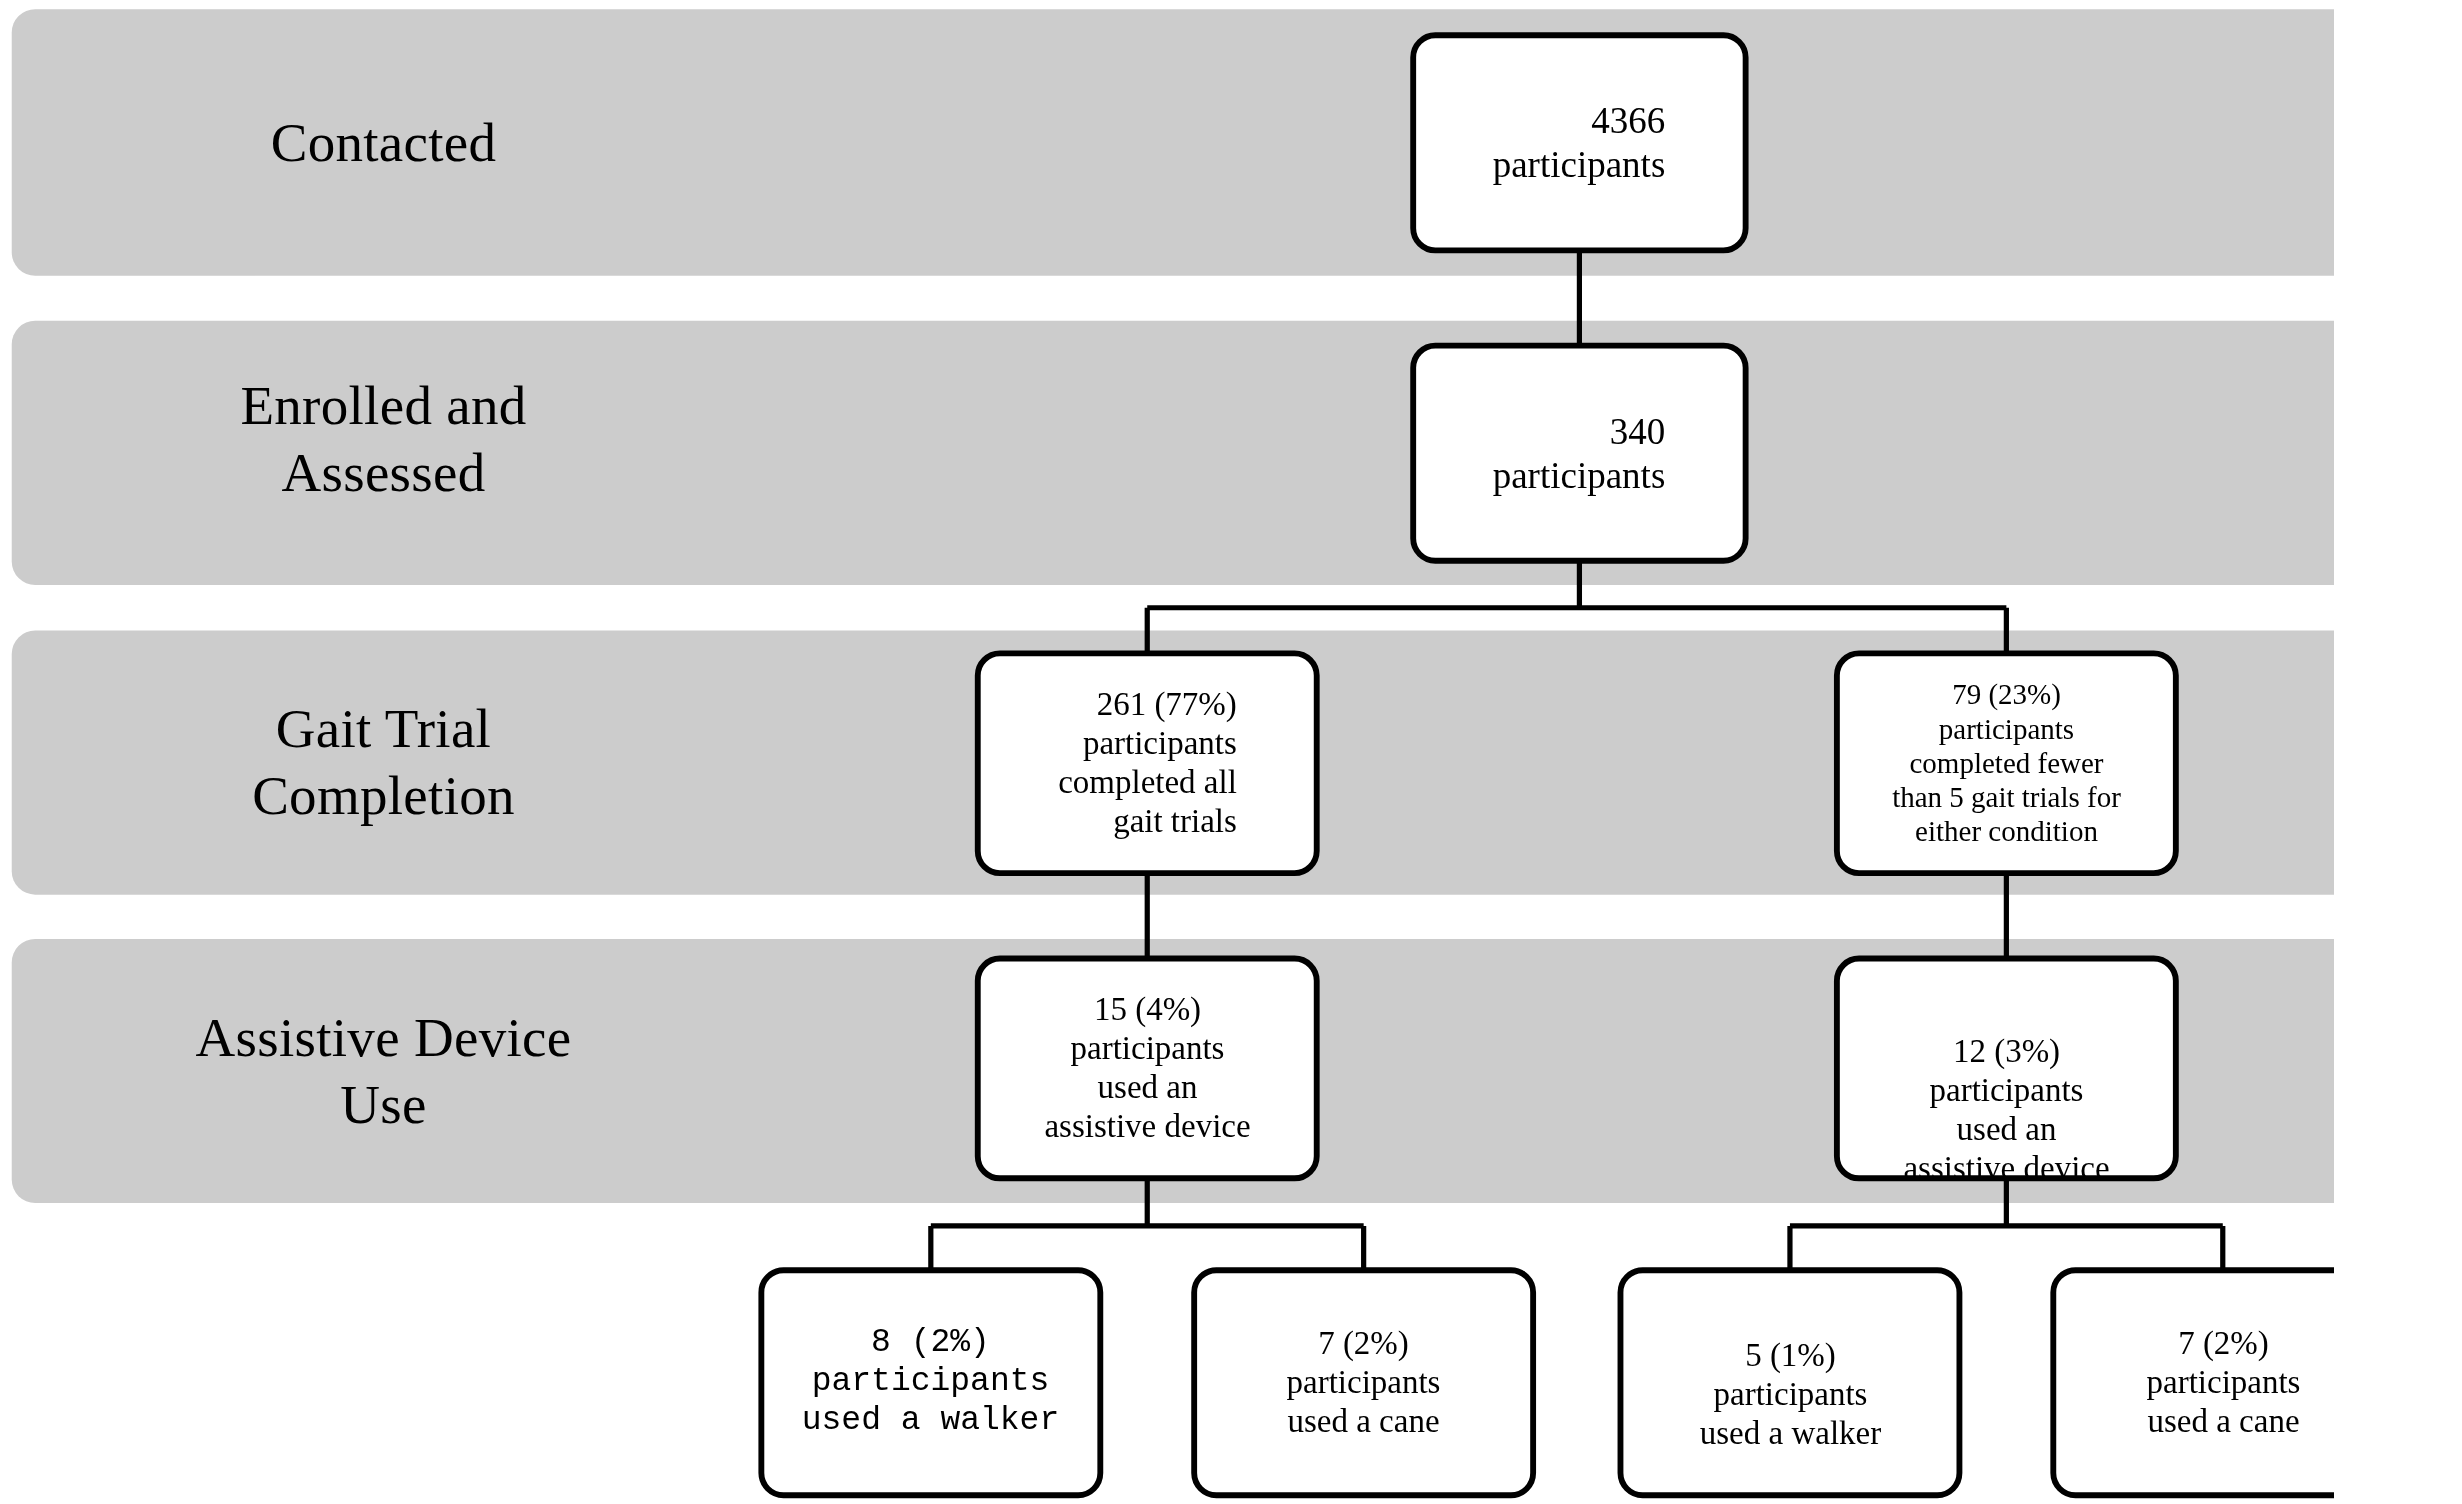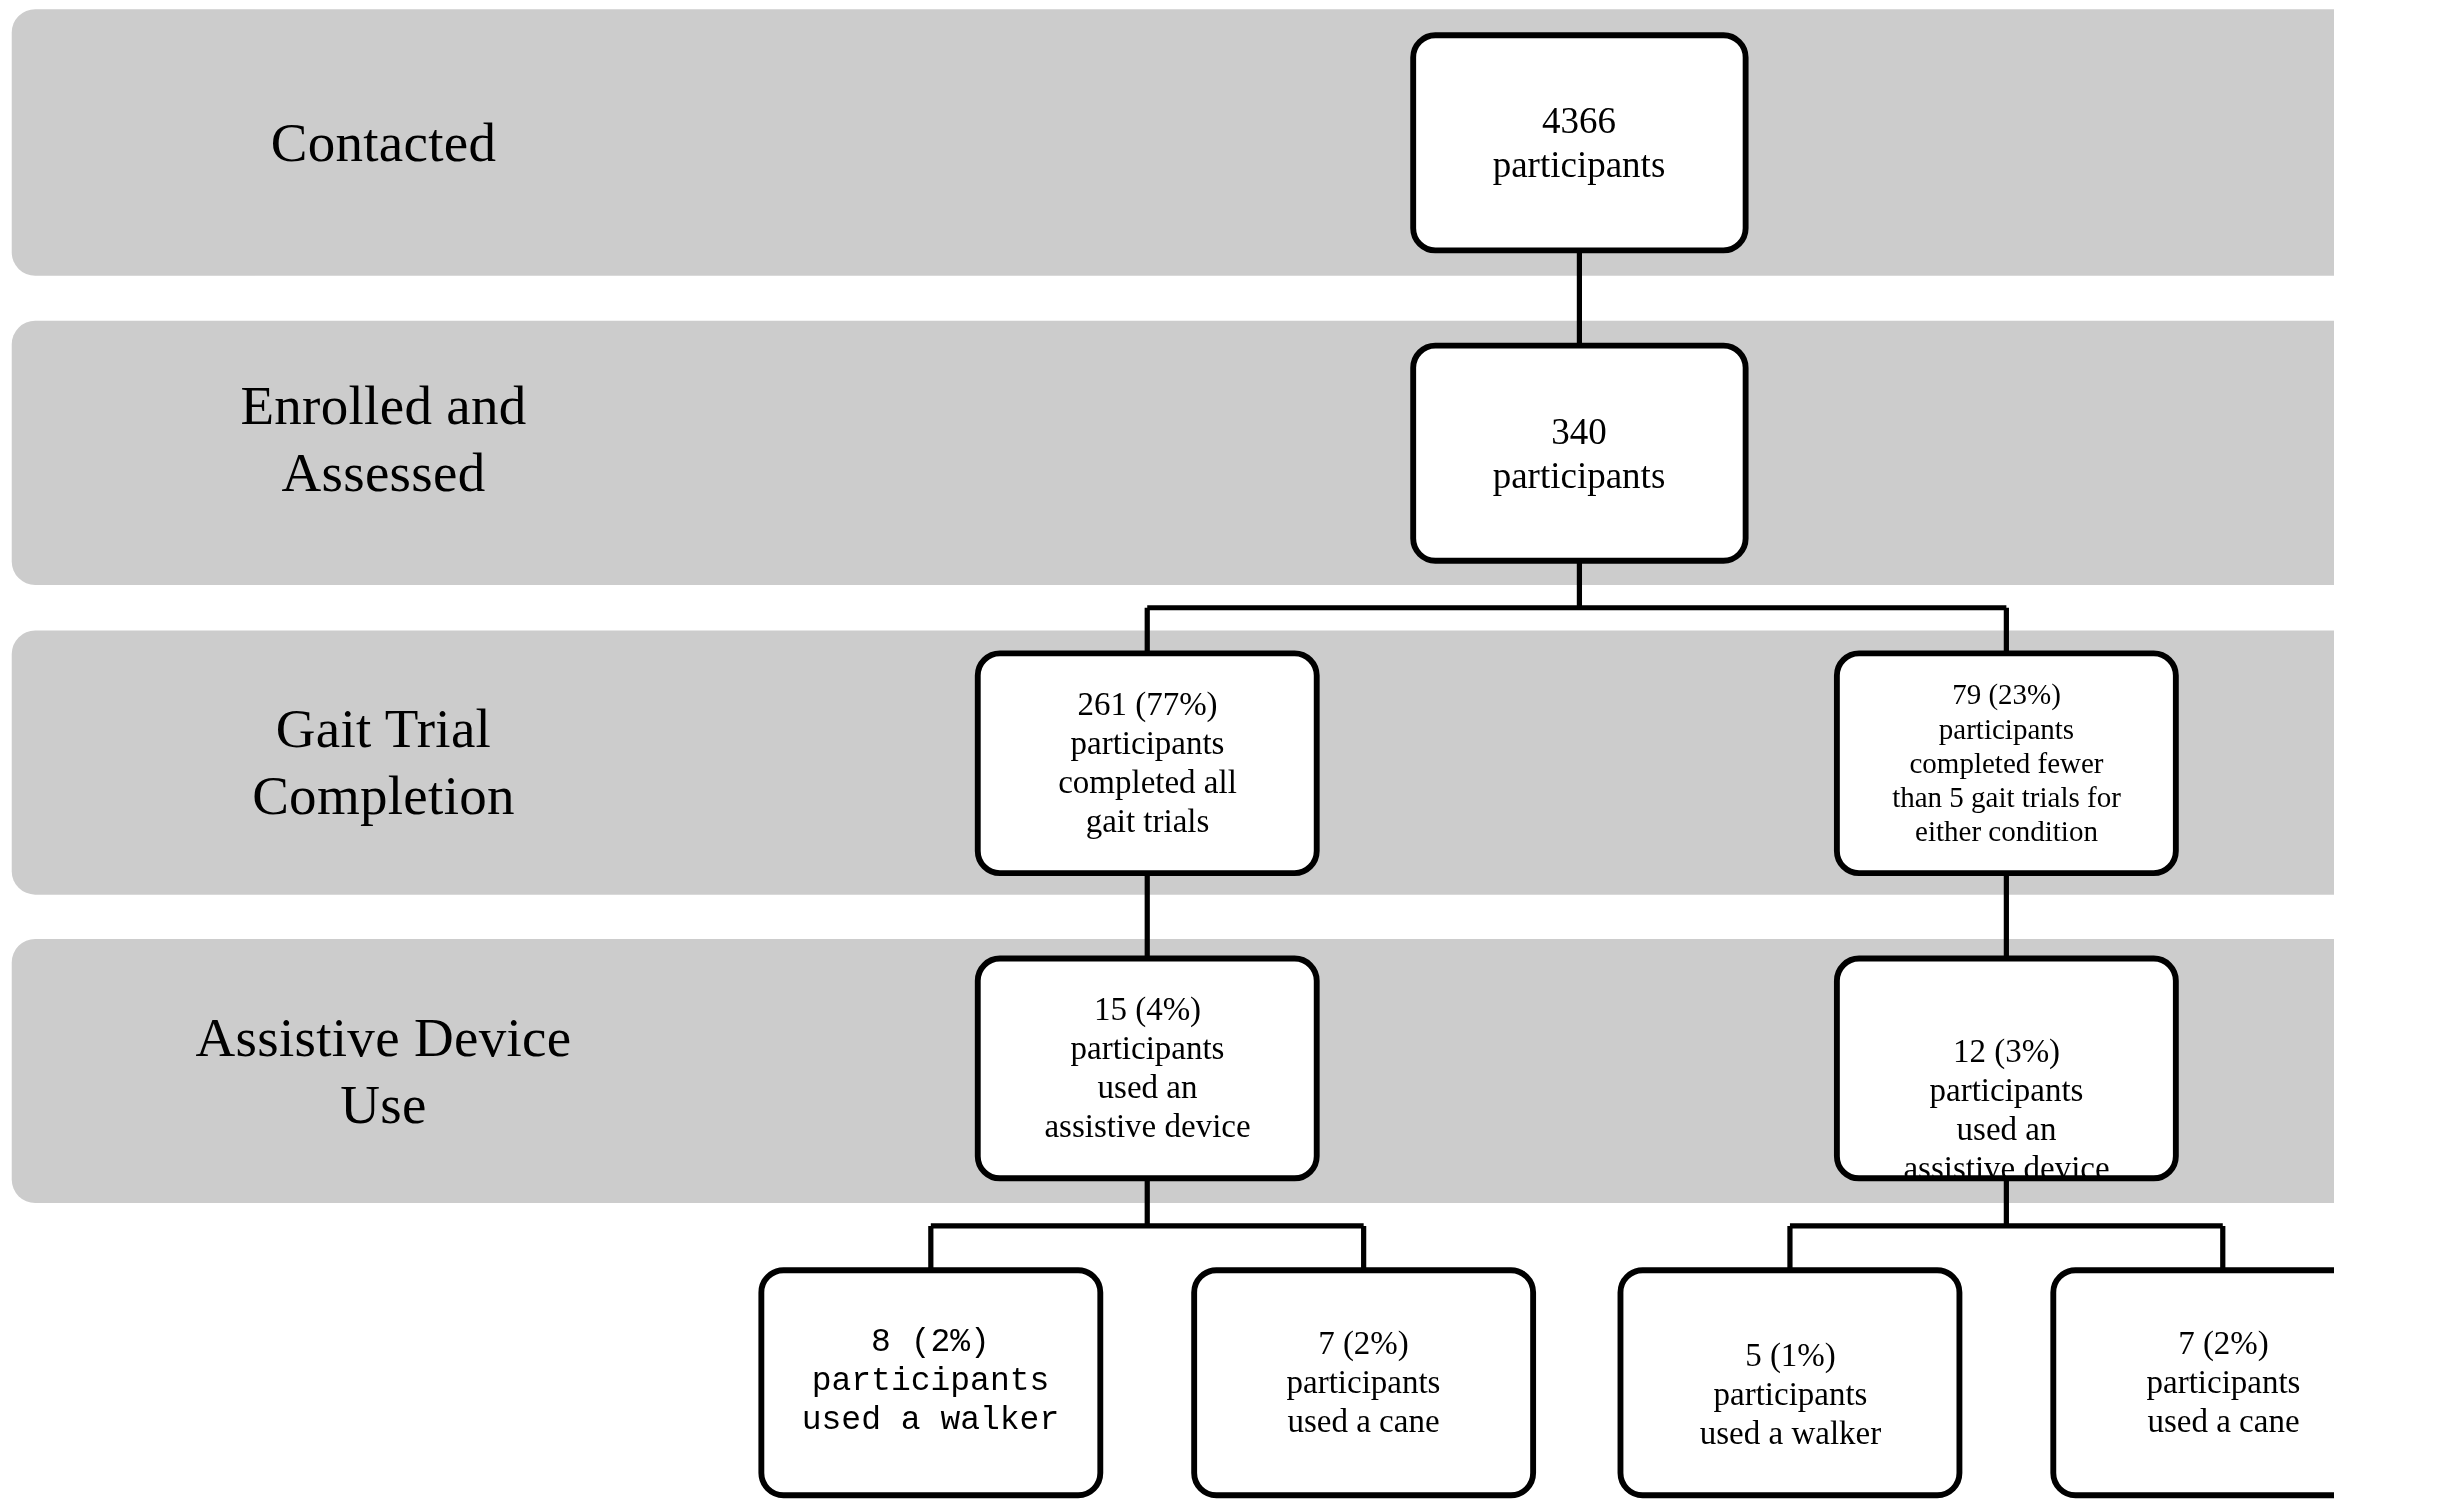--- a/index.html
+++ b/index.html
@@ -55,21 +55,21 @@
     display: flex;
     align-items: center;
     justify-content: center;
     text-align: center;
     color: #000000;
     font-family: "Liberation Serif", "DejaVu Serif", serif;
     line-height: 1.18;
     white-space: pre-line;
     pointer-events: none;
   }
-  .fs-lg { font-size: 37px; }
+  .fs-lg { font-size: 37px; text-align: right; }
   .fs-md { font-size: 33px; }
   .fs-sm { font-size: 29px; }
 </style>
 </head>
 <body>
 
 <div id="stage">
 
   <svg class="layer" viewBox="0 0 3777 2308" preserveAspectRatio="none">
     <g id="bands-group">
@@ -107,21 +107,21 @@
       <div class="band-label" style="left: 51px; top: 630px; width: 665px; height: 264px;">Gait Trial
 Completion</div>
       <div class="band-label" style="left: 51px; top: 939px; width: 665px; height: 264px;">Assistive Device
 Use</div>
     </div>
   <div id="node-labels">
       <div class="node-label fs-lg" style="left: 1413px; top: 35px; width: 332px; height: 215px;">4366
 participants</div>
       <div class="node-label fs-lg" style="left: 1413px; top: 346px; width: 332px; height: 215px;">340
 participants</div>
-      <div class="node-label fs-md" style="left: 978px; top: 653px; width: 339px; height: 220px;">261 (77%)
+      <div class="node-label fs-md" style="left: 978px; top: 653px; width: 339px; height: 220px; text-align: right;">261 (77%)
 participants
 completed all
 gait trials</div>
       <div class="node-label fs-sm" style="left: 1837px; top: 653px; width: 339px; height: 220px;">79 (23%)
 participants
 completed fewer
 than 5 gait trials for
 either condition</div>
       <div class="node-label fs-md" style="left: 978px; top: 958px; width: 339px; height: 220px;">15 (4%)
 participants

